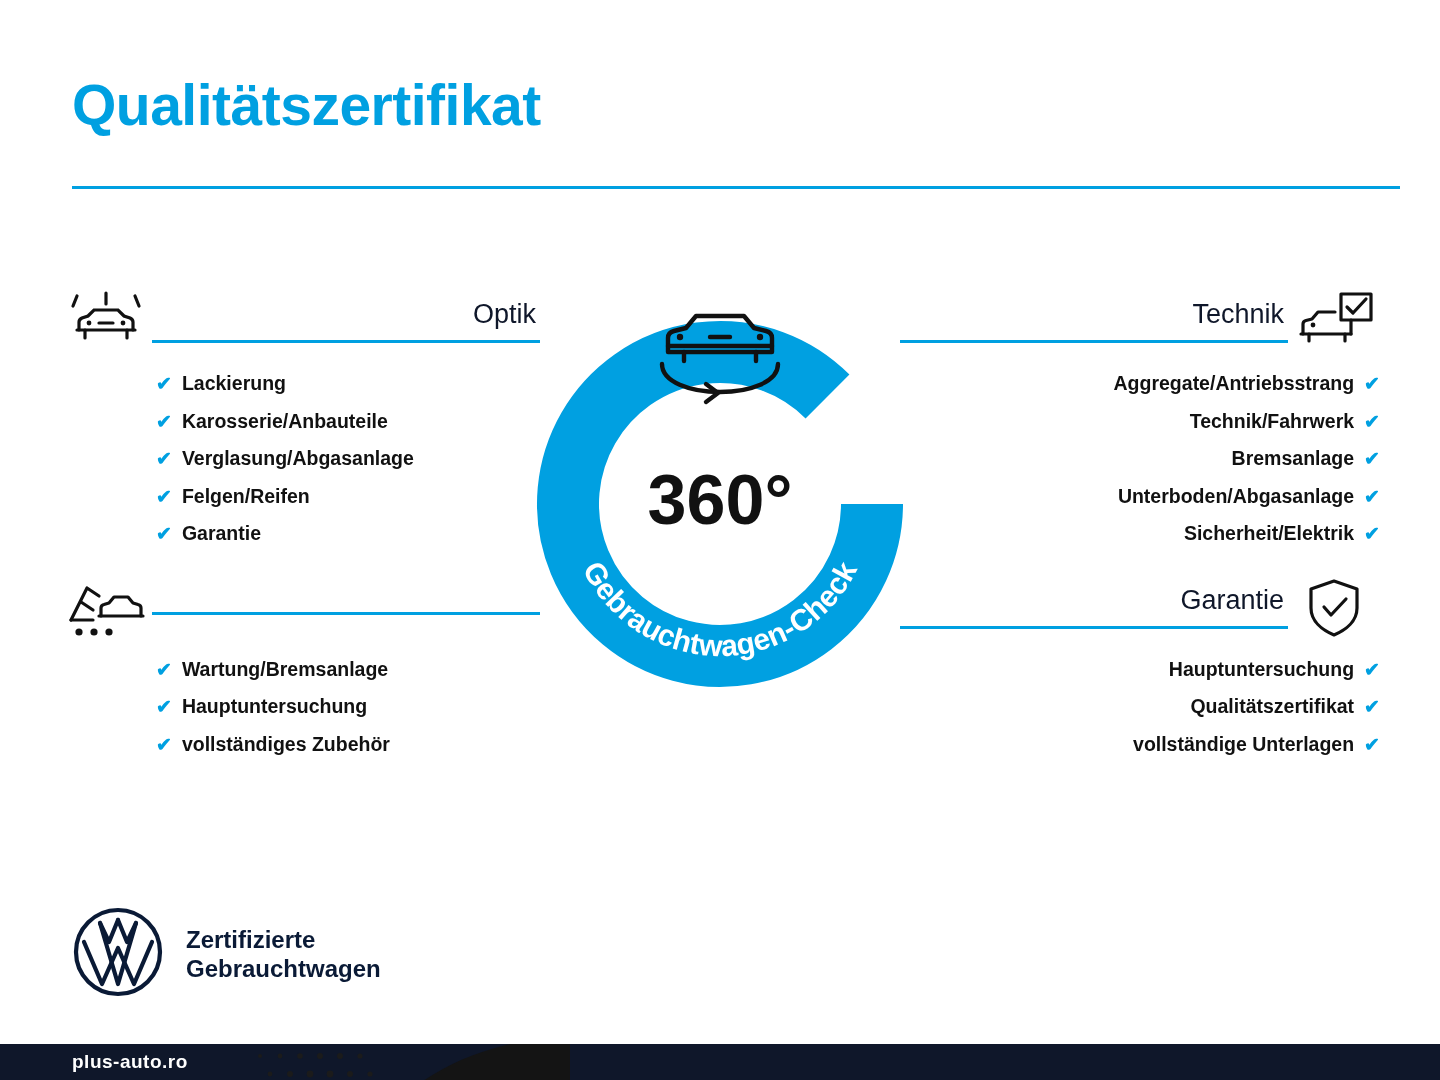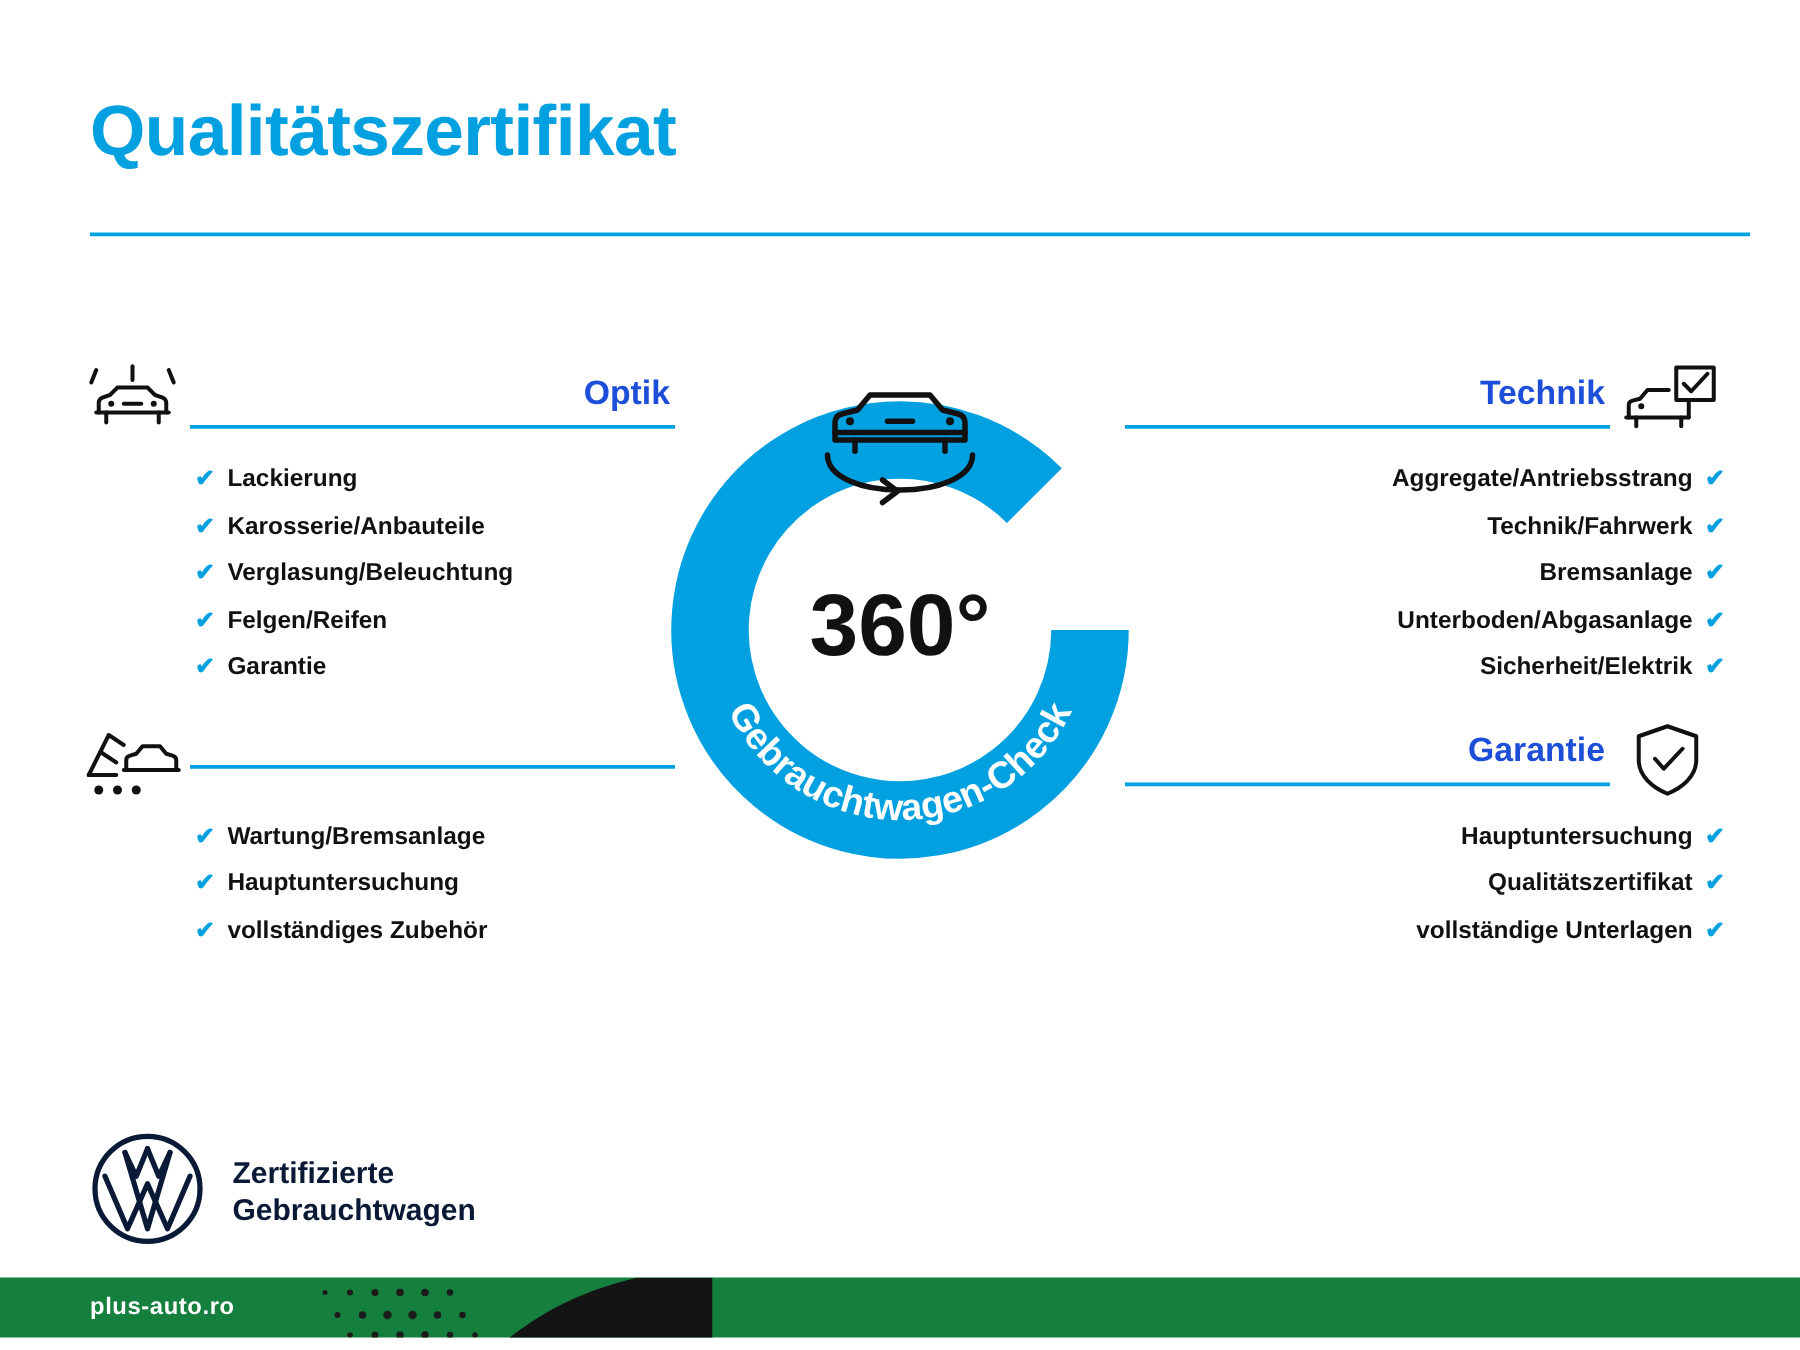--- a/index.html
+++ b/index.html
@@ -39,21 +39,21 @@
     height: 64px;
   }
   .sec-head.right { justify-content: flex-end; }
   .sec-icon {
     width: 92px; height: 64px;
     display: flex; align-items: center; justify-content: center;
     flex: 0 0 92px;
   }
   .sec-title-wrap { flex: 1 1 auto; }
   .sec-title {
-    font-size: 27px; font-weight: bold; color: #1d4ed8;
+    font-size: 27px; font-weight: normal; color: #0f172a;
     text-align: right; padding-right: 4px; line-height: 1;
   }
   .col-right .sec-title { text-align: left; padding-right:0; padding-left:4px; }
   .sec-rule { margin-top: 12px; height: 3px; background: #00A0E1; width: 100%; }
 
   .items { margin-top: 20px; padding-right: 4px; }
   .col-left .items { padding-left: 96px; }
   .col-right .items { padding-right: 0px; }
   .item {
     display: flex; align-items: baseline;
@@ -80,23 +80,23 @@
   
   .brand {
     position: absolute; left: 72px; bottom: 78px;
     display: flex; align-items: center; gap: 22px;
   }
   .brand-text {
     font-size: 24px; font-weight: bold; color: #0A1A36; line-height: 1.22;
   }
 
   .footerbar {
-    position: absolute; left: 0; bottom: 10px;
-    width: 1440px; height: 48px;
-    background: #15803d;
+    position: absolute; left: 0; bottom: 0;
+    width: 1440px; height: 36px;
+    background: #0f172a;
     overflow: hidden;
   }
   .footer-url {
     position: absolute; left: 72px; top: 50%;
     transform: translateY(-50%);
     color: #fff; font-size: 19px; font-weight: bold;
     letter-spacing: 0.5px;
     font-family: "Liberation Sans", sans-serif;
   }
   .footer-deco { position: absolute; left: 250px; top: 0; height: 54px; width: 320px; }
@@ -136,21 +136,21 @@
         <div class="item">
             <span class="check">✔</span>
             <span>Lackierung</span>
           </div>
         <div class="item">
             <span class="check">✔</span>
             <span>Karosserie/Anbauteile</span>
           </div>
         <div class="item">
             <span class="check">✔</span>
-            <span>Verglasung/Beleuchtung</span>
+            <span>Verglasung/Abgasanlage</span>
           </div>
         <div class="item">
             <span class="check">✔</span>
             <span>Felgen/Reifen</span>
           </div>
         <div class="item">
             <span class="check">✔</span>
             <span>Garantie</span>
           </div>
       </div>

